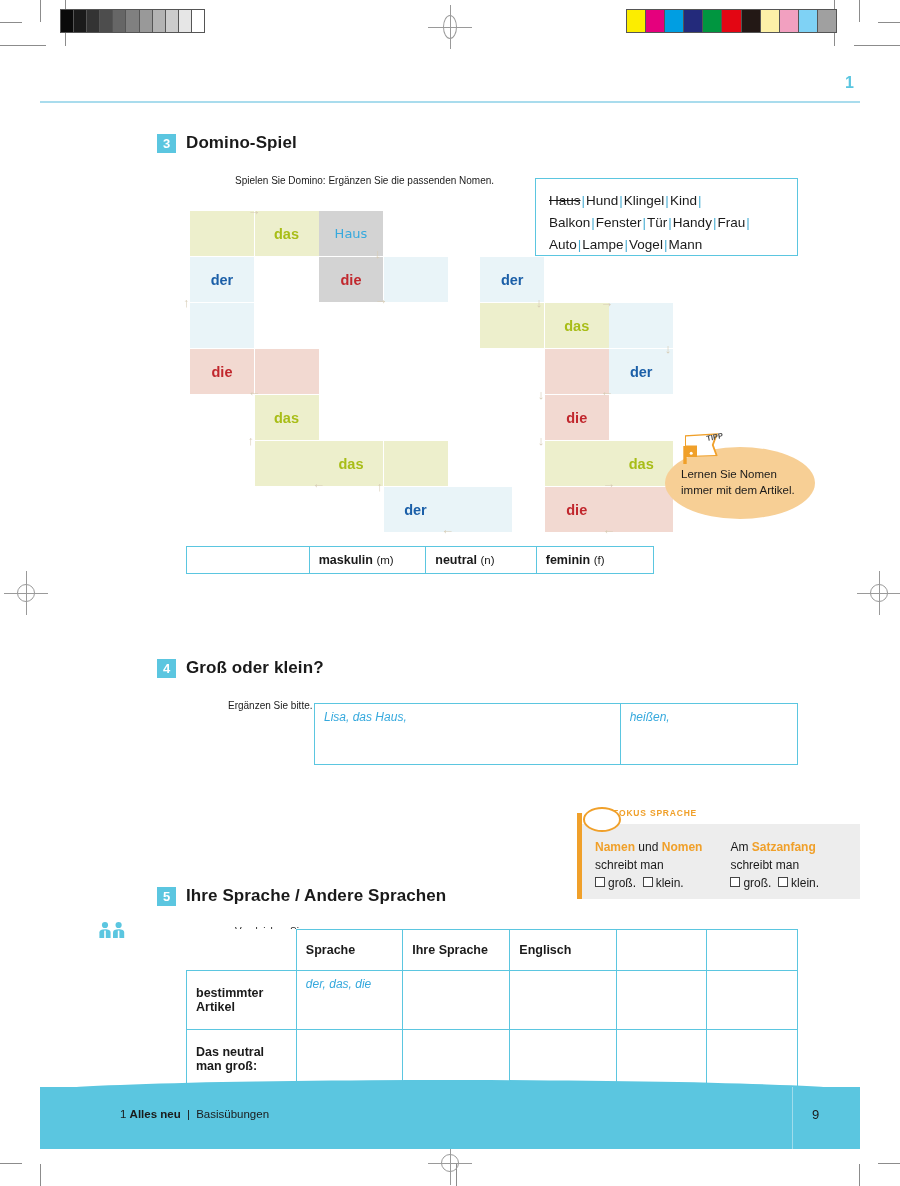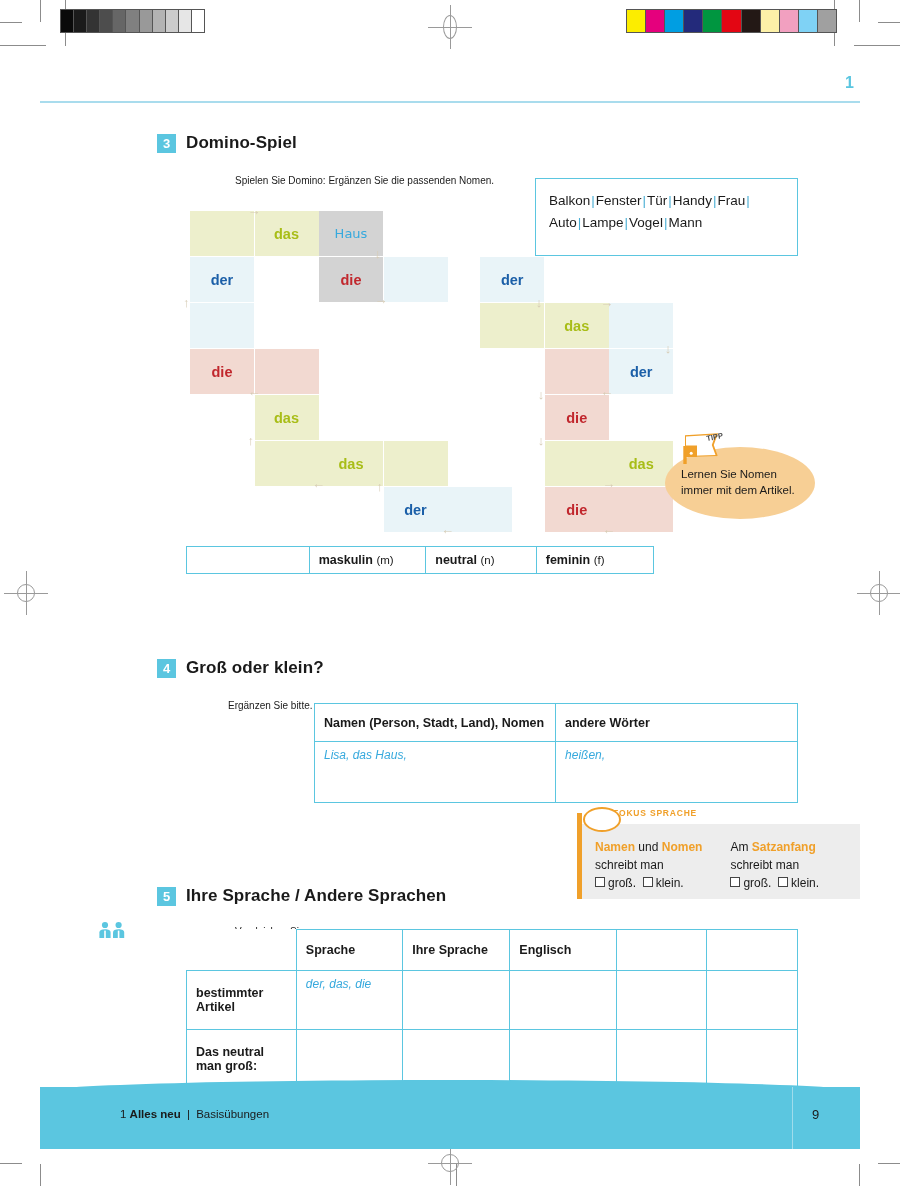--- a/index.html
+++ b/index.html
@@ -172,20 +172,23 @@
 </div>
 
 <div class="topline"></div>
 <div class="chapnum">1</div>
 
 <div class="secnum" style="left:157px;top:134px;">3</div>
 <div class="sectitle" style="left:186px;top:133px;">Domino-Spiel</div>
 <div class="instr" style="left:187px;top:175px;">Spielen Sie Domino: Ergänzen Sie die passenden Nomen.</div>
 
 <div class="wordbank" style="left:535px;top:178px;width:263px;height:78px;">
+  <div>
+    <span class="struck">Haus</span><span class="sep">|</span><span>Hund</span><span class="sep">|</span><span>Klingel</span><span class="sep">|</span><span>Kind</span><span class="sep">|</span>
+  </div>
   <div>
     <span>Balkon</span><span class="sep">|</span><span>Fenster</span><span class="sep">|</span><span>Tür</span><span class="sep">|</span><span>Handy</span><span class="sep">|</span><span>Frau</span><span class="sep">|</span>
   </div>
   <div>
     <span>Auto</span><span class="sep">|</span><span>Lampe</span><span class="sep">|</span><span>Vogel</span><span class="sep">|</span><span>Mann</span>
   </div>
 </div>
 
 <div id="domino">
     <div class="dcell c-y" style="left: 0px; top: 0px;"></div>
@@ -273,24 +276,20 @@
   </tr>
 </tbody>
   </table>
 
 <div class="secnum" style="left:157px;top:659px;">4</div>
 <div class="sectitle" style="left:186px;top:658px;">Groß oder klein?</div>
 <div class="instr" style="left:180px;top:700px;">Ergänzen Sie bitte.</div>
 
 <table class="tbl" style="left:314px;top:703px;width:484px;">
   <tbody>
-      <tr>
-    <th style="width:241px;height:25px;">Namen (Person, Stadt, Land), Nomen</th>
-    <th style="width:243px;">andere Wörter</th>
-  </tr>
   <tr>
     <td style="height:48px;vertical-align:top;">
       <span class="hand">Lisa, das Haus,</span>
     </td>
     <td style="vertical-align:top;">
       <span class="hand">heißen,</span>
     </td>
   </tr>
 </tbody>
   </table>

